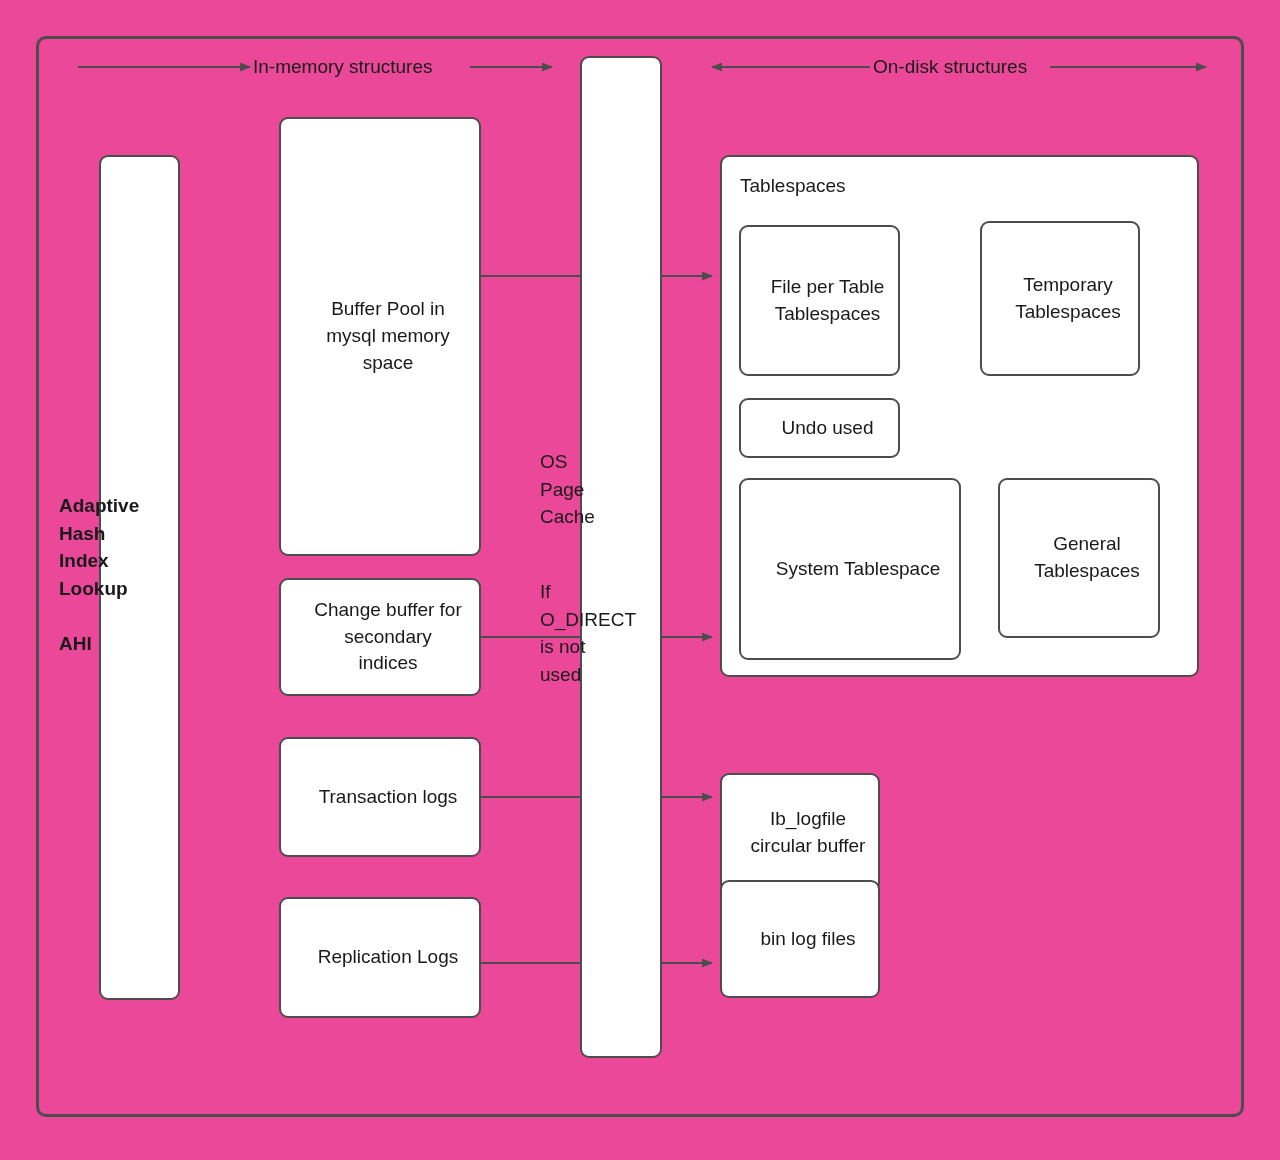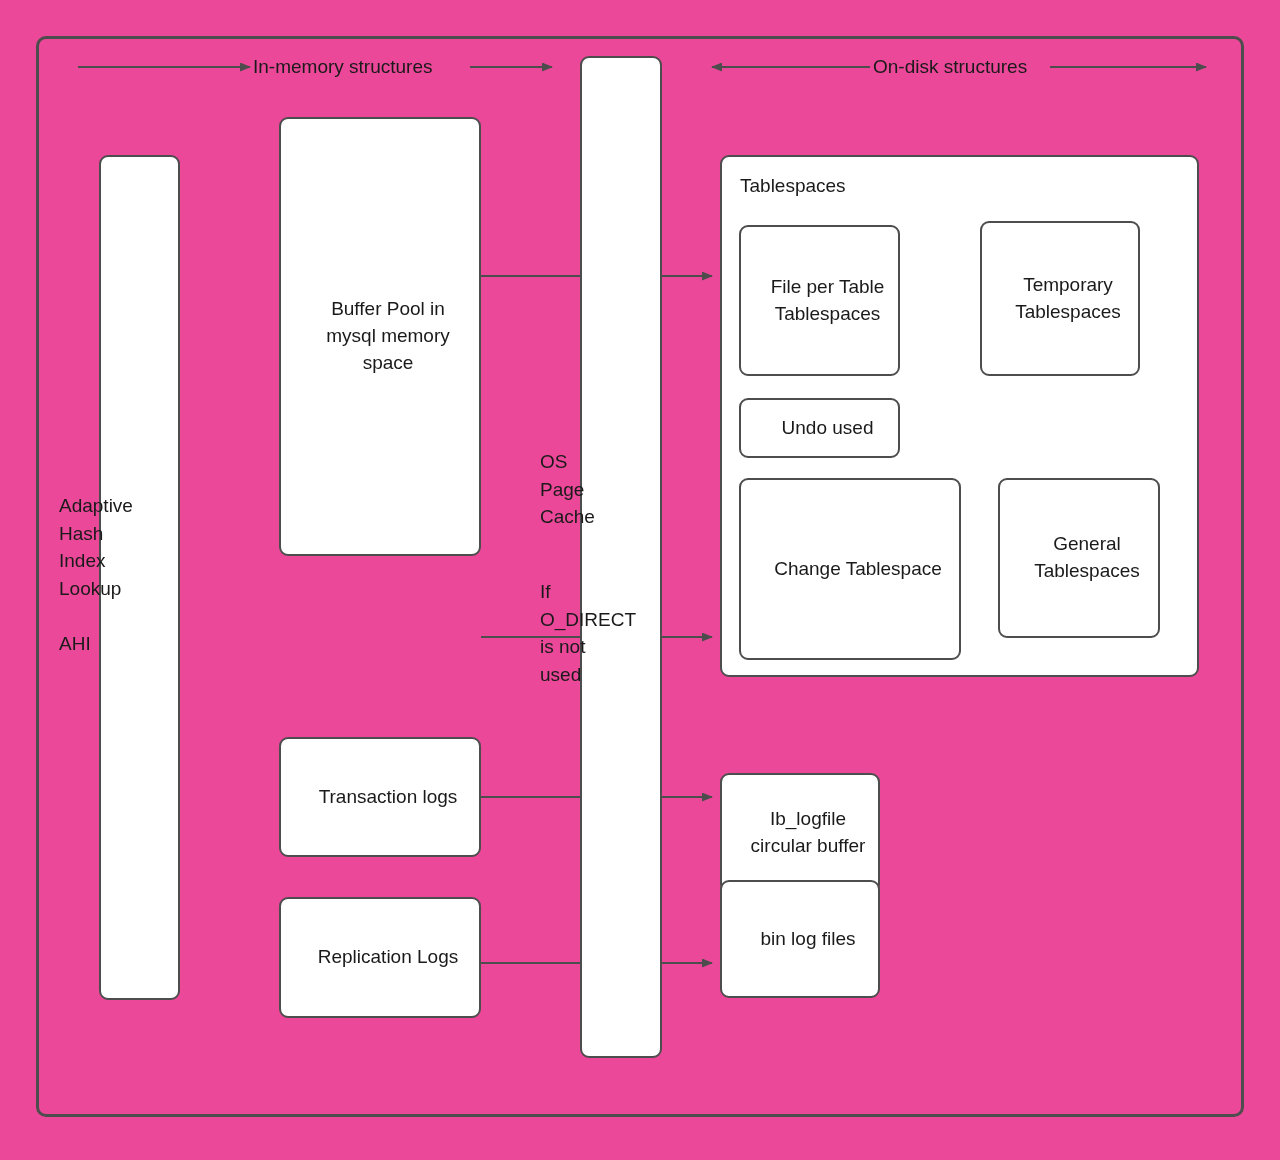--- a/index.html
+++ b/index.html
@@ -117,31 +117,34 @@
 
     <line x1="481" y1="797" x2="712" y2="797" stroke="#4d4d4d" stroke-width="2" marker-end="url(#ahR)"></line>
 
     <line x1="481" y1="963" x2="712" y2="963" stroke="#4d4d4d" stroke-width="2" marker-end="url(#ahR)"></line>
   </svg>
 
   <div class="section-label" style="left:253px; top:56px;">In-memory structures</div>
   <div class="section-label" style="left:873px; top:56px;">On-disk structures</div>
 
   <div class="node" style="left:99px; top:155px; width:81px; height:845px;"></div>
-  <div class="overflow-label" style="left:59px; top:492px; width:161px;">Adaptive
+  <div class="overflow-label" style="left:59px; top:492px; width:161px;font-weight:bold;">Adaptive
 Hash
 Index
 Lookup
 
 AHI</div>
 
   <div class="node" style="left:279px; top:117px; width:202px; height:439px;">Buffer Pool in
 mysql memory
 space</div>
 
+  <div class="node" style="left:279px; top:578px; width:202px; height:118px;">Change buffer for
+secondary
+indices</div>
 
   <div class="node" style="left:279px; top:737px; width:202px; height:120px;">Transaction logs</div>
 
   <div class="node" style="left:279px; top:897px; width:202px; height:121px;">Replication Logs</div>
 
   <div class="node" style="left:580px; top:56px; width:82px; height:1002px;"></div>
   <div class="overflow-label" style="left:540px; top:448px; width:162px;">OS
 Page
 Cache</div>
   <div class="overflow-label" style="left:540px; top:578px; width:162px;">If
@@ -154,21 +157,21 @@
   </div>
 
   <div class="node" style="left:739px; top:225px; width:161px; height:151px;">File per Table
 Tablespaces</div>
 
   <div class="node" style="left:980px; top:221px; width:160px; height:155px;">Temporary
 Tablespaces</div>
 
   <div class="node" style="left:739px; top:398px; width:161px; height:60px;">Undo used</div>
 
-  <div class="node" style="left:739px; top:478px; width:222px; height:182px;">Change Tablespace</div>
+  <div class="node" style="left:739px; top:478px; width:222px; height:182px;">System Tablespace</div>
 
   <div class="node" style="left:998px; top:478px; width:162px; height:160px;">General
 Tablespaces</div>
 
   <div class="node" style="left:720px; top:737px; width:160px; height:120px;margin-top:36px;">Ib_logfile
 circular buffer</div>
 
   <div class="node" style="left:720px; top:880px; width:160px; height:118px;">bin log files</div>
 
 </div>

